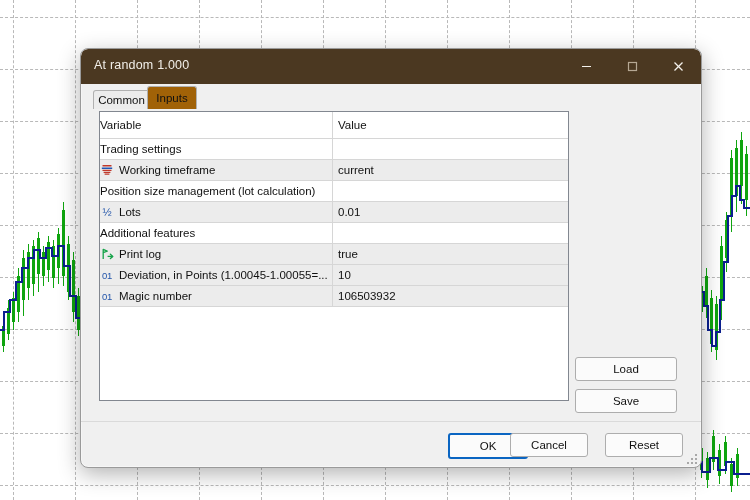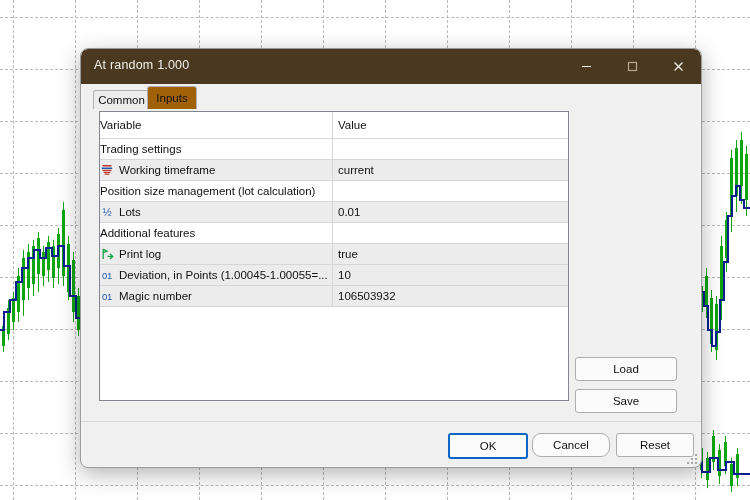--- a/index.html
+++ b/index.html
@@ -97,22 +97,22 @@
   #btn-load{top:308px;}
   #btn-save{top:340px;}
   
   #footer-sep{position:absolute;left:0;top:372px;width:100%;height:1px;background:#dadada;}
   .footbtn{
     position:absolute;height:22px;top:384px;
     background:#fbfbfb;border:1px solid #adadad;border-radius:3px;
     font-size:11.5px;color:#111;display:flex;align-items:center;justify-content:center;
   }
   #btn-ok{left:367px;width:76px;border:2px solid #0a65c2;background:#fbfbfb;}
-  #btn-cancel{left:451px;width:76px;border-radius:9px;}
-  #btn-reset{left:535px;width:76px;}
+  #btn-cancel{left:429px;width:76px;}
+  #btn-reset{left:524px;width:76px;}
   #resize-grip{position:absolute;right:3px;bottom:2px;width:11px;height:11px;}
 </style>
 </head>
 <body>
 
 <div id="chart-bg">
   <div id="grid-layer">
       <div class="grid-v" style="left: 13px;"></div>
       <div class="grid-v" style="left: 75px;"></div>
       <div class="grid-v" style="left: 137px;"></div>

